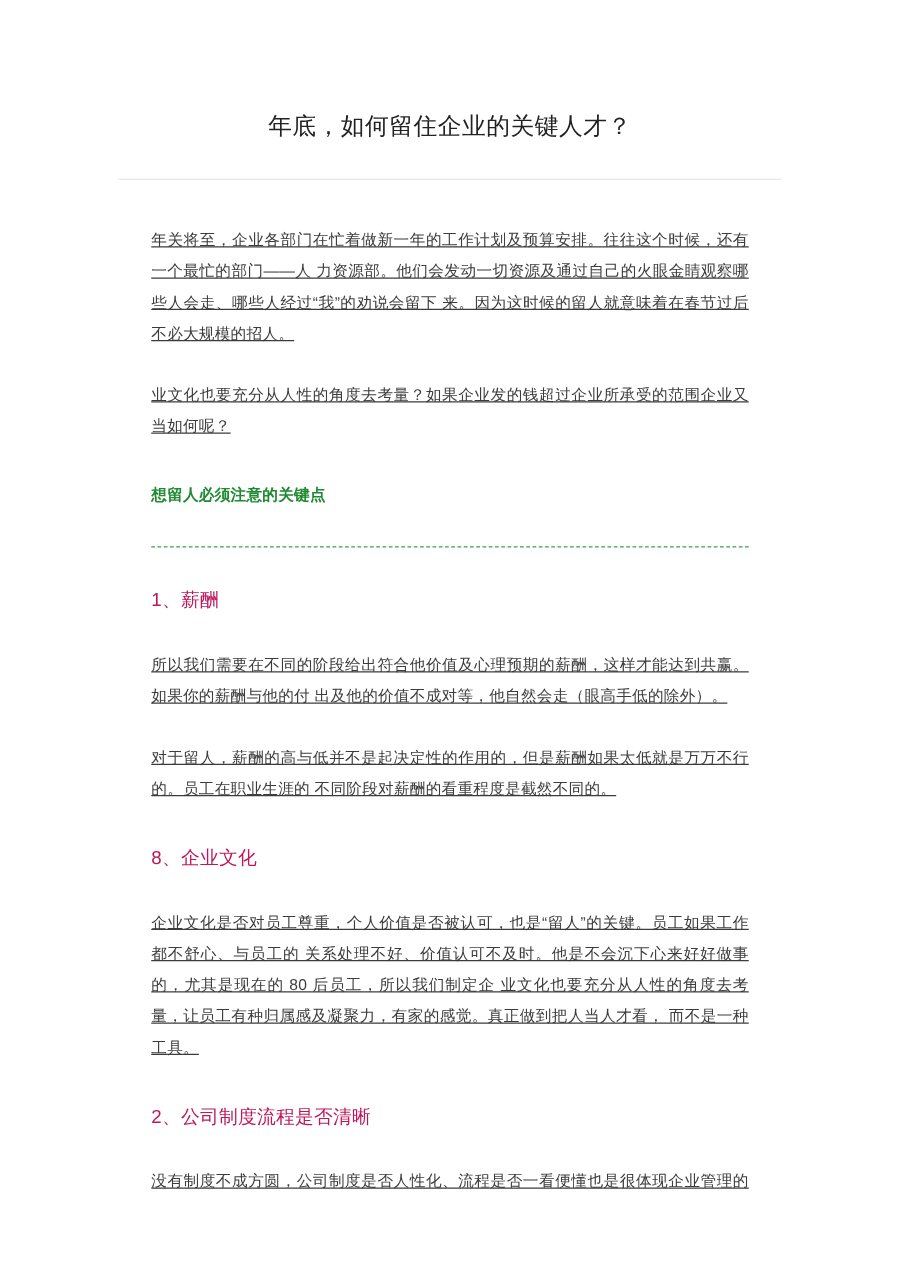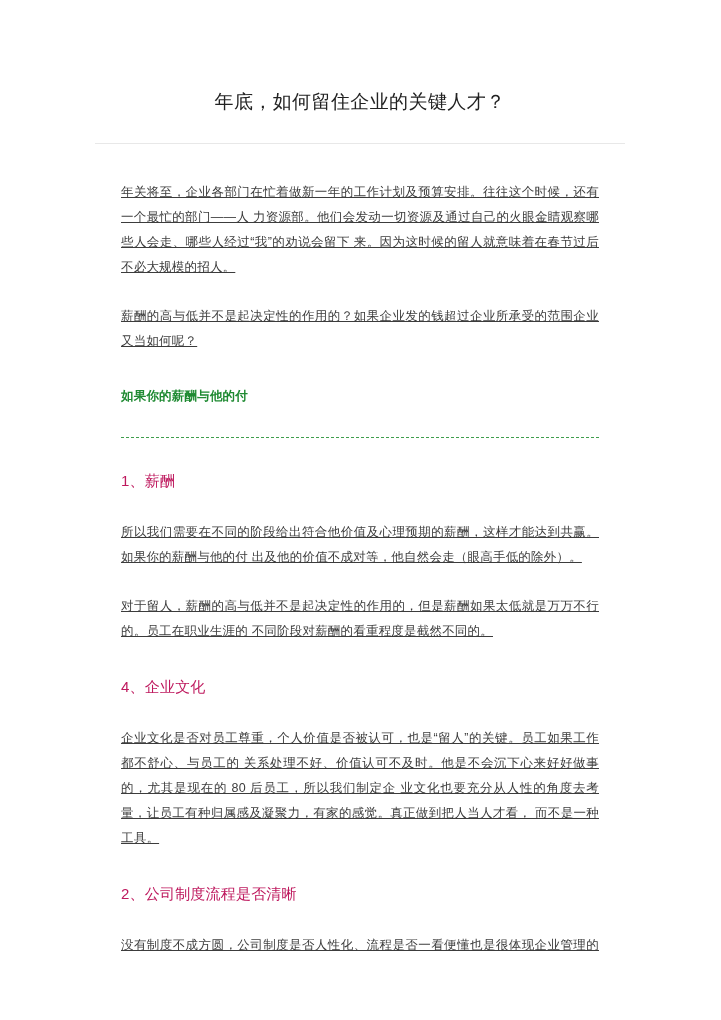--- a/index.html
+++ b/index.html
@@ -115,33 +115,33 @@
 
     <h1 class="article-title">年底，如何留住企业的关键人才？</h1>
 
     <hr class="title-rule">
 
     <div class="body-wrap">
 
       <p class="para first">年关将至，企业各部门在忙着做新一年的工作计划及预算安排。往往这个时候，还有一个最忙的部门——人 力资源部。他们会发动一切资源及通过自己的火眼金睛观察哪些人会走、哪些人经过“我”的劝说会留下 来。因为这时候的留人就意味着在春节过后不必大规模的招人。</p>
 
 
-      <p class="para">薪酬的高与低并不是起决定性的作用的？如果企业发的钱超过企业所承受的范围企业又当如何呢？</p>
+      <p class="para">业文化也要充分从人性的角度去考量？如果企业发的钱超过企业所承受的范围企业又当如何呢？</p>
 
-      <p class="section-heading-green">如果你的薪酬与他的付</p>
+      <p class="section-heading-green">想留人必须注意的关键点</p>
 
       <hr class="dashed-rule">
 
       <p class="section-number">1、薪酬</p>
 
       <p class="para">所以我们需要在不同的阶段给出符合他价值及心理预期的薪酬，这样才能达到共赢。如果你的薪酬与他的付 出及他的价值不成对等，他自然会走（眼高手低的除外）。</p>
 
       <p class="para">对于留人，薪酬的高与低并不是起决定性的作用的，但是薪酬如果太低就是万万不行的。员工在职业生涯的 不同阶段对薪酬的看重程度是截然不同的。</p>
 
-      <p class="section-number">4、企业文化</p>
+      <p class="section-number">8、企业文化</p>
 
       <p class="para">企业文化是否对员工尊重，个人价值是否被认可，也是“留人”的关键。员工如果工作都不舒心、与员工的 关系处理不好、价值认可不及时。他是不会沉下心来好好做事的，尤其是现在的 80 后员工，所以我们制定企 业文化也要充分从人性的角度去考量，让员工有种归属感及凝聚力，有家的感觉。真正做到把人当人才看， 而不是一种工具。</p>
 
       <p class="section-number">2、公司制度流程是否清晰</p>
 
       <p class="para">没有制度不成方圆，公司制度是否人性化、流程是否一看便懂也是很体现企业管理的水平。</p>
 
     </div>
   </article>
 </div>

